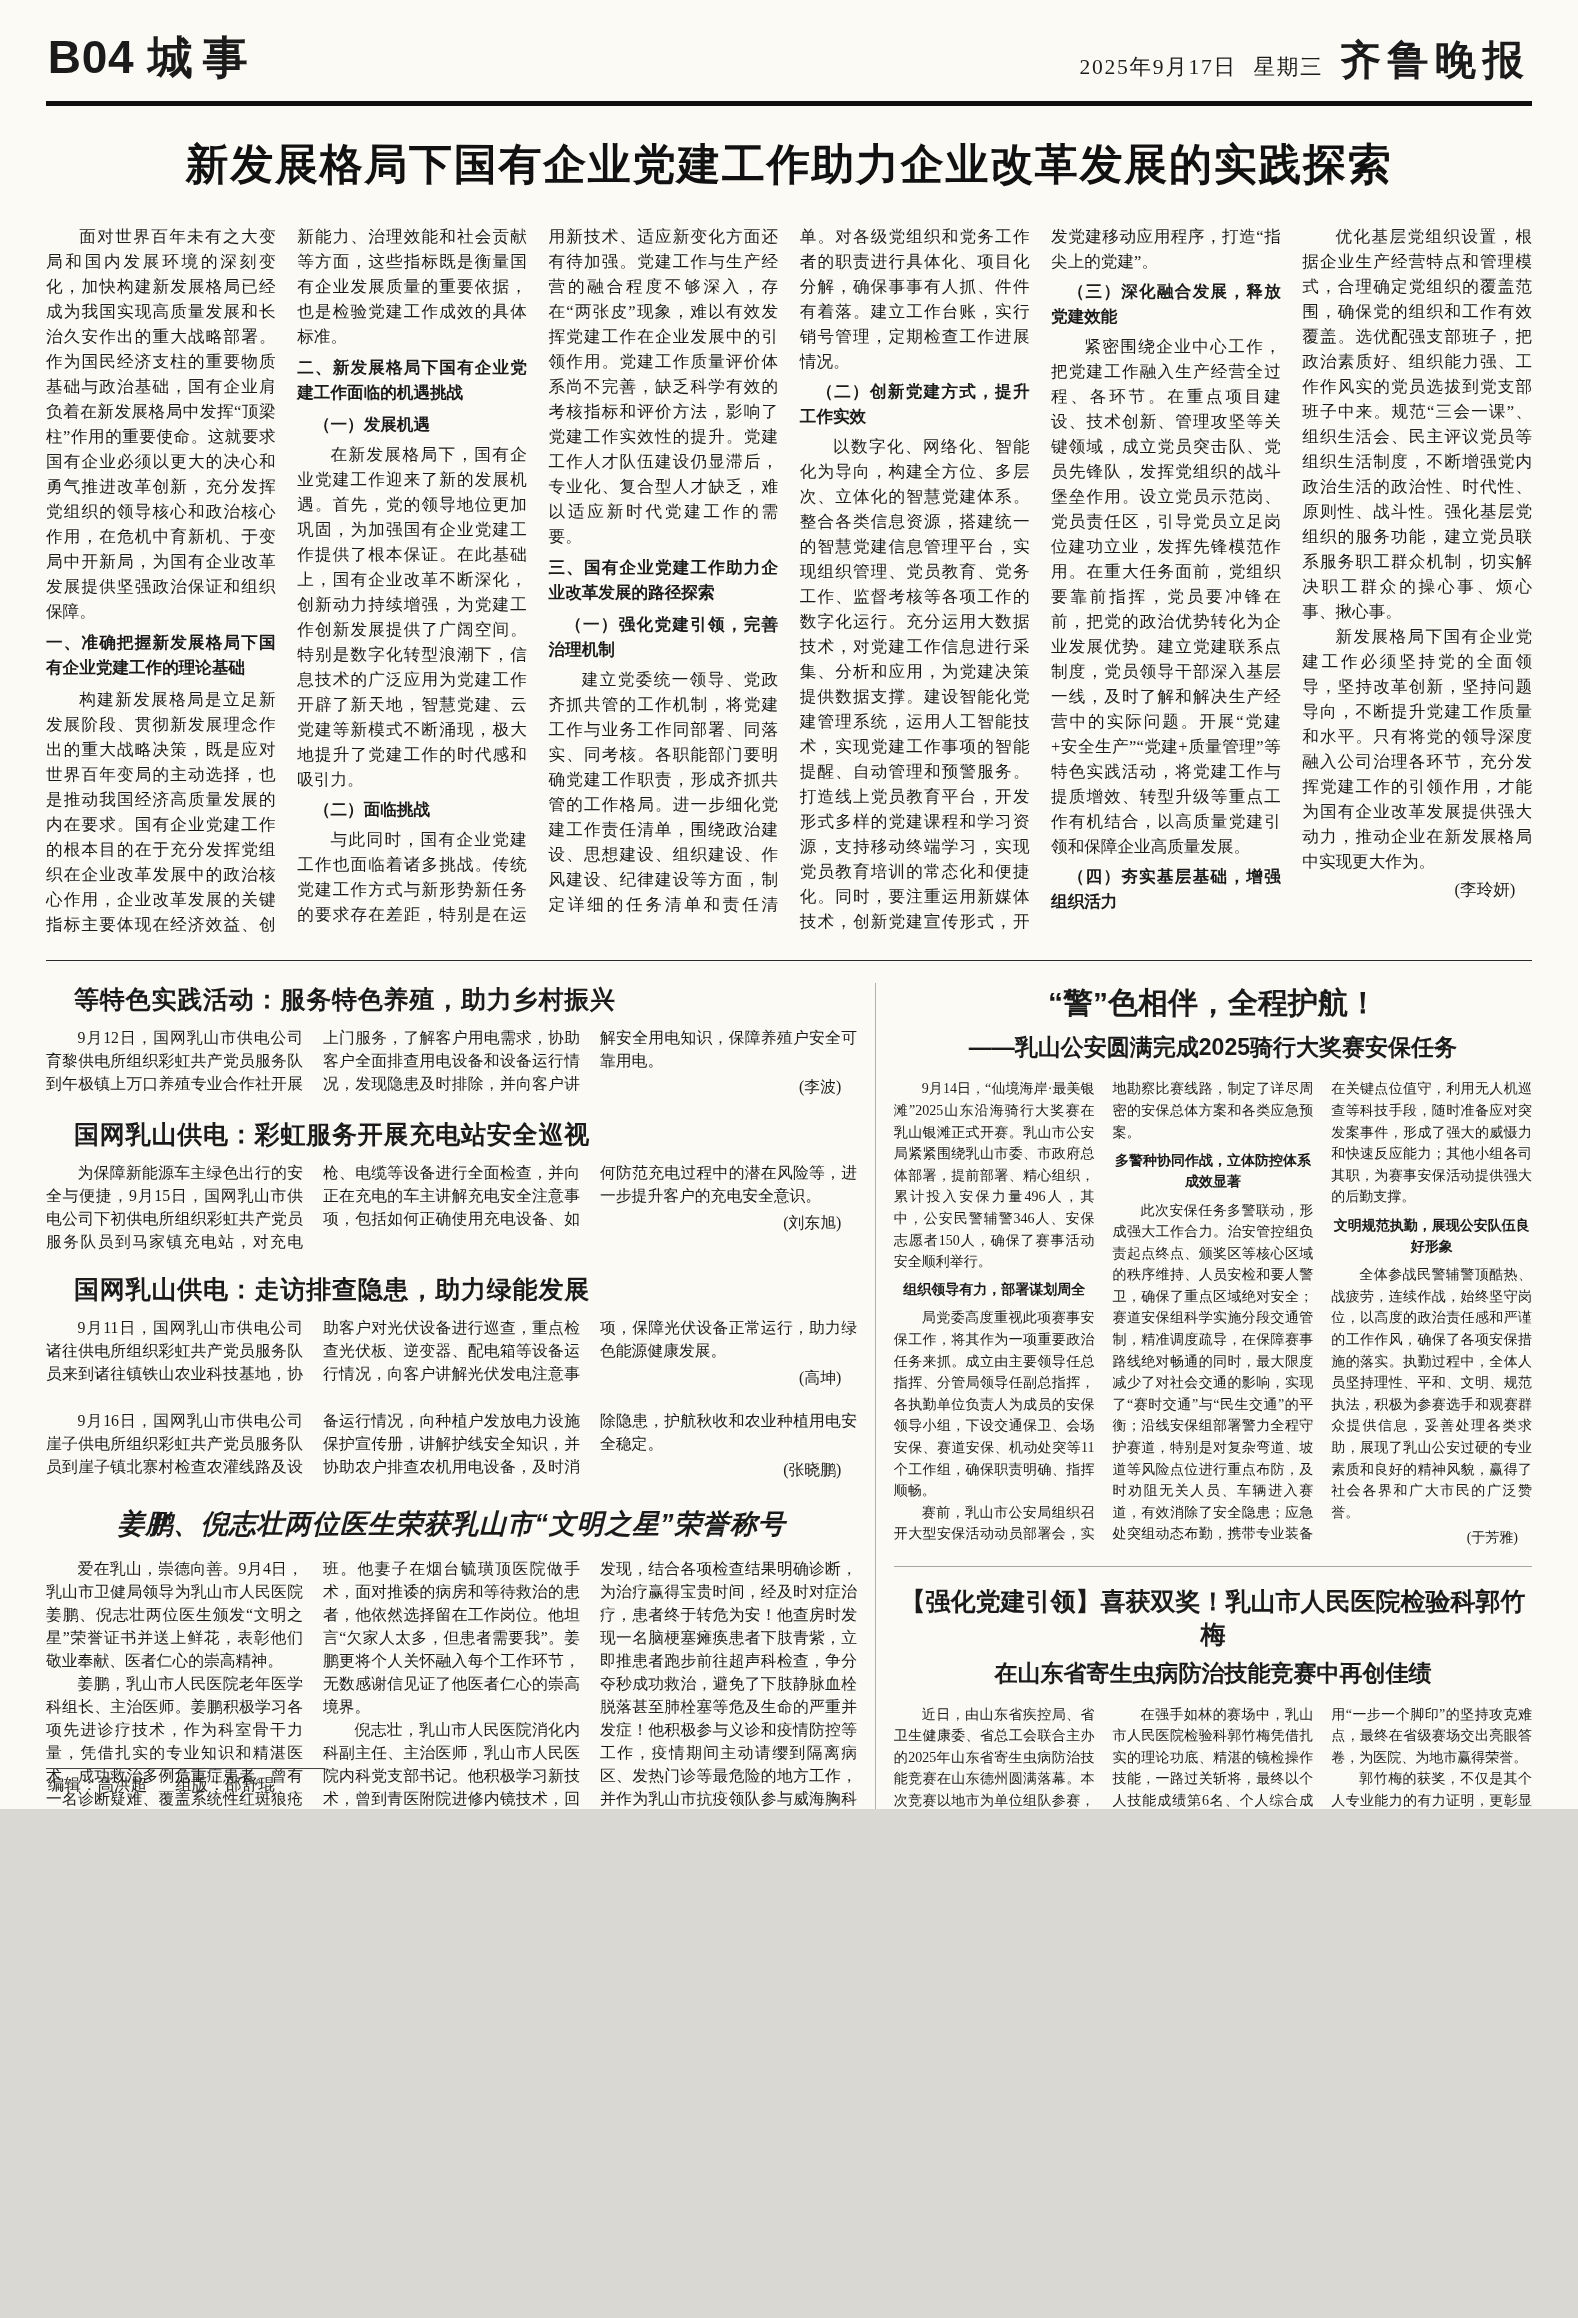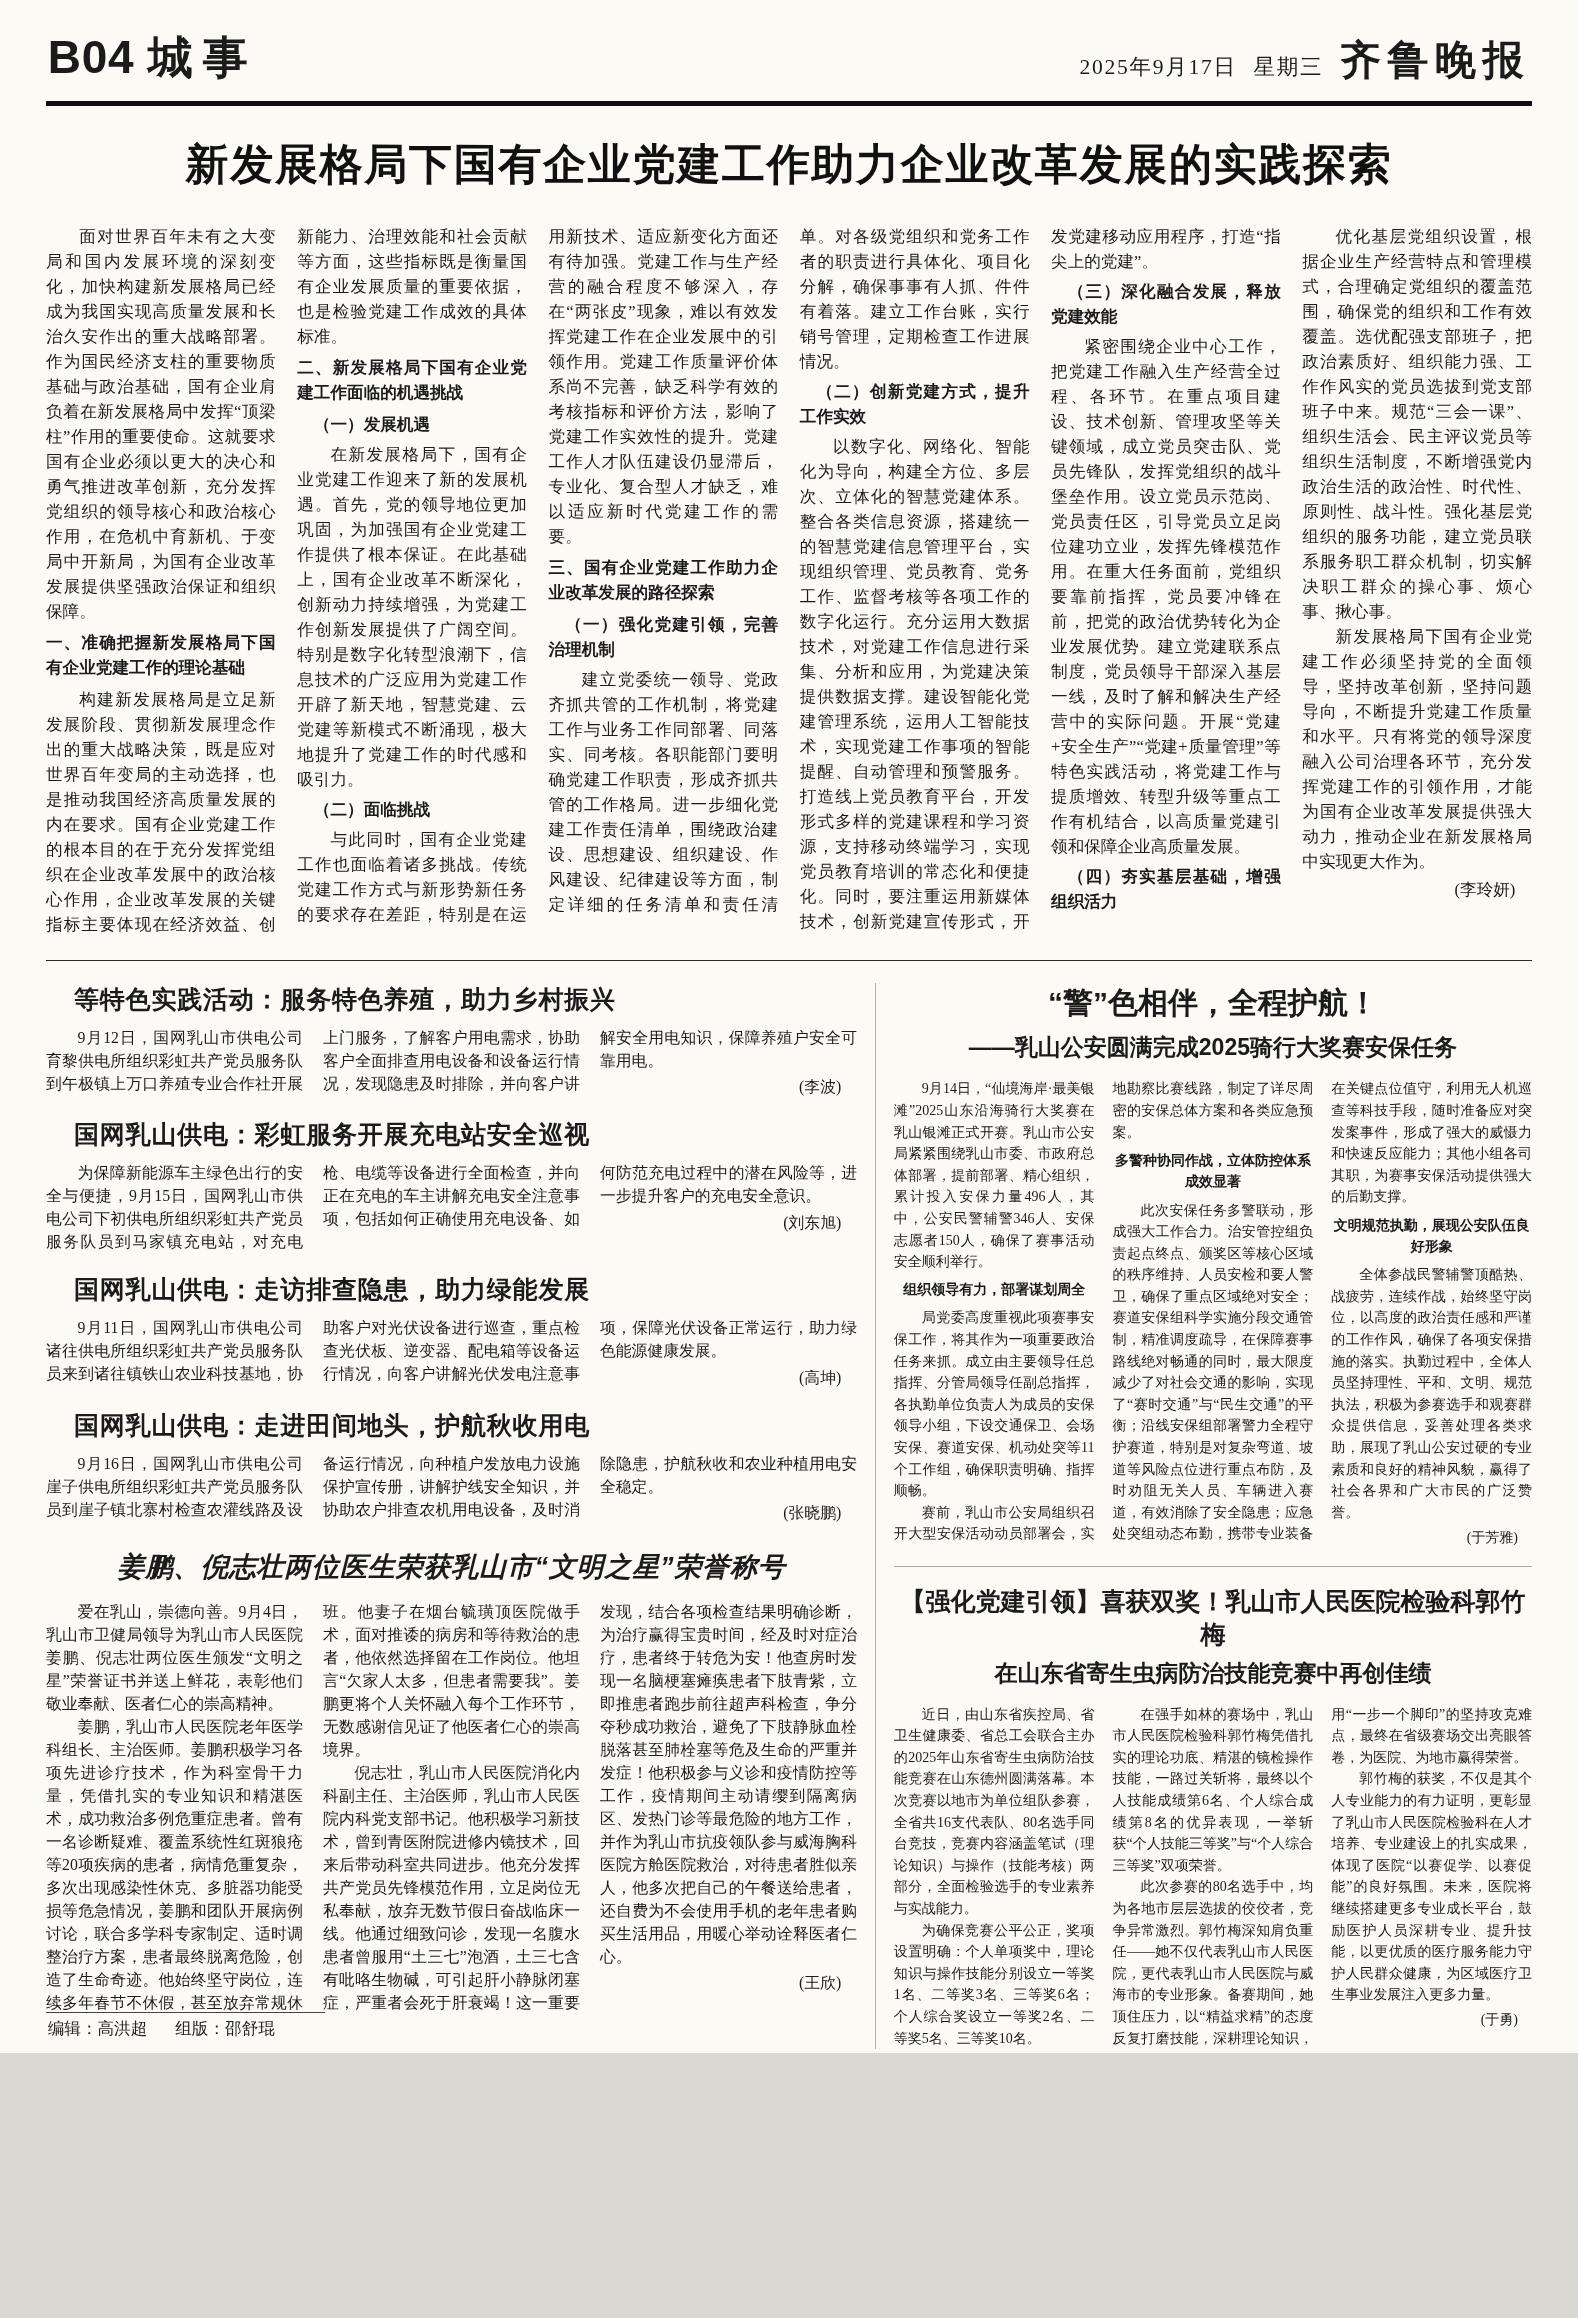--- a/index.html
+++ b/index.html
@@ -1,18 +1,18 @@
 <!DOCTYPE html>
 <html style="font-size:13.3px"><head>
 <meta charset="utf-8">
 <style>
   * { margin:0; padding:0; box-sizing:border-box; }
   html,body { background:#d9d8d3; }
   .page {
-    width:1578px; height:2053px; margin:0 auto; position:relative; overflow:hidden;
+    width:1578px; height:1809px; margin:0 auto; position:relative; overflow:hidden;
     background:#fbfaf5; color:#1b1b1b; padding:21.6px 46px 0;
     font-family:"Liberation Serif", serif;
   }
   
   .masthead-row { display:flex; justify-content:space-between; align-items:flex-end; padding:6.6px 1.7px 13.3px; }
   .section-id { display:flex; align-items:baseline; gap:13.3px; font-family:"Liberation Sans", sans-serif; }
   .sec-code { font-size:46px; font-weight:bold; letter-spacing:0.8px; }
   .sec-name { font-size:45px; font-weight:bold; letter-spacing:10px; }
   .date-block { display:flex; align-items:baseline; gap:16.6px; }
   .date, .weekday { font-size:21.6px; letter-spacing:1.7px; }
@@ -134,21 +134,20 @@
 
       <section class="pa">
         <h3 class="pa-title">国网乳山供电：走访排查隐患，助力绿能发展</h3>
         <div class="pa-body">
             <p class="seg-p">9月11日，国网乳山市供电公司诸往供电所组织彩虹共产党员服务队员来到诸往镇铁山农业科技基地，协助客户对光伏设备进行巡查，重点检查光伏板、逆变器、配电箱等设备运行情况，向客户讲解光伏发电注意事项，保障光伏设备正常运行，助力绿色能源健康发展。</p>
             <p class="seg-sig">(高坤)</p>
           </div>
       </section>
 
       <section class="pa">
-        <h3 class="pa-title">国网乳山供电：走进田间地头，护航秋收用电</h3>
         <div class="pa-body">
             <p class="seg-p">9月16日，国网乳山市供电公司崖子供电所组织彩虹共产党员服务队员到崖子镇北寨村检查农灌线路及设备运行情况，向种植户发放电力设施保护宣传册，讲解护线安全知识，并协助农户排查农机用电设备，及时消除隐患，护航秋收和农业种植用电安全稳定。</p>
             <p class="seg-sig">(张晓鹏)</p>
           </div>
       </section>
 
       <section class="doc">
         <h2 class="doc-title">姜鹏、倪志壮两位医生荣获乳山市“文明之星”荣誉称号</h2>
         <div class="doc-body">
             <p class="seg-p">爱在乳山，崇德向善。9月4日，乳山市卫健局领导为乳山市人民医院姜鹏、倪志壮两位医生颁发“文明之星”荣誉证书并送上鲜花，表彰他们敬业奉献、医者仁心的崇高精神。</p>

